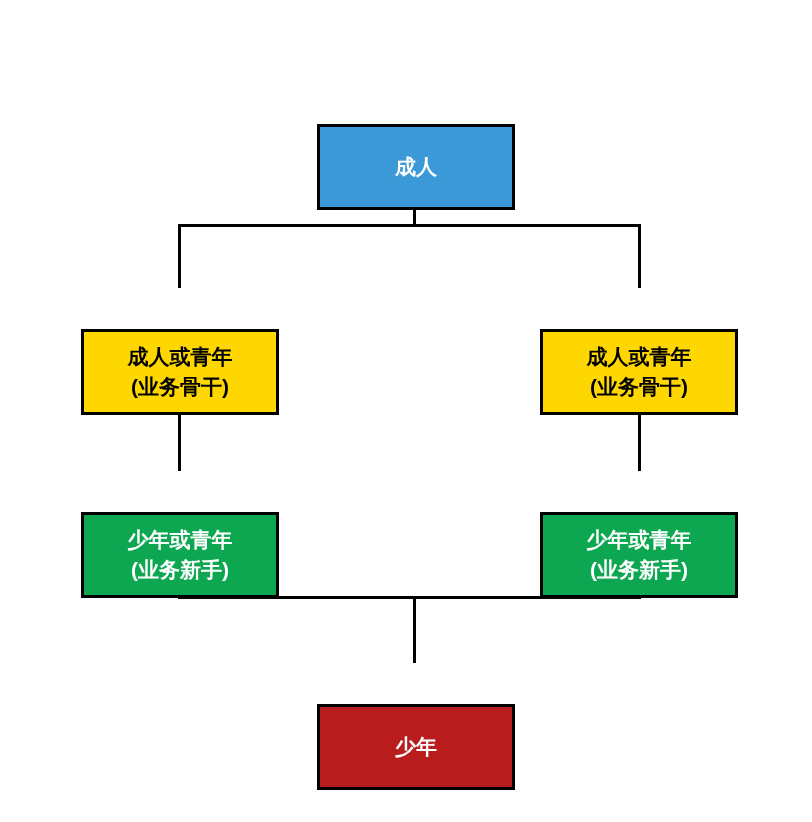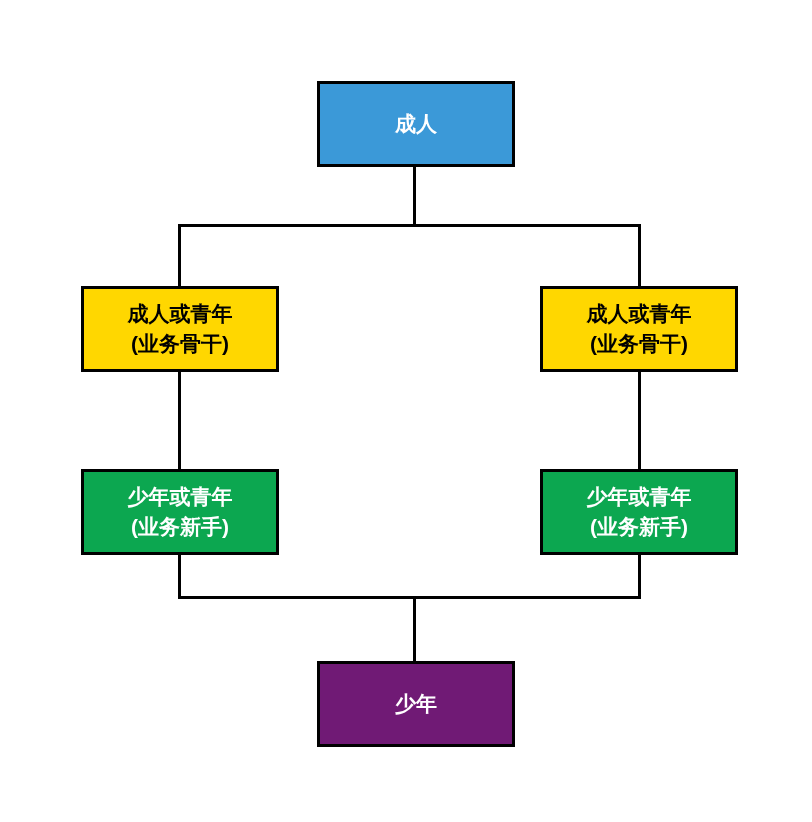--- a/index.html
+++ b/index.html
@@ -20,20 +20,21 @@
     box-sizing: border-box;
     border: 3px solid #000000;
     display: flex;
     flex-direction: column;
     align-items: center;
     justify-content: center;
     text-align: center;
     font-size: 21px;
     font-weight: bold;
     line-height: 30px;
+    margin-top: 43px;
   }
   .edge-line {
     position: absolute;
     background: #000000;
   }
 </style>
 </head>
 <body>
 
 <div class="canvas">
@@ -66,17 +67,17 @@
   <div class="node" style="left: 81px; top: 469px; width: 198px; height: 86px; background-color: rgb(12, 167, 80); color: rgb(255, 255, 255); border-color: rgb(0, 0, 0);">
     <div>少年或青年</div>
     <div>(业务新手)</div>
   </div>
 
   <div class="node" style="left: 540px; top: 469px; width: 198px; height: 86px; background-color: rgb(12, 167, 80); color: rgb(255, 255, 255); border-color: rgb(0, 0, 0);">
     <div>少年或青年</div>
     <div>(业务新手)</div>
   </div>
 
-  <div class="node" style="left: 317px; top: 661px; width: 198px; height: 86px; background-color: #701a75; color: rgb(255, 255, 255); border-color: rgb(0, 0, 0);">
+  <div class="node" style="left: 317px; top: 661px; width: 198px; height: 86px; background-color: #b91c1c; color: rgb(255, 255, 255); border-color: rgb(0, 0, 0);">
     <div>少年</div>
   </div>
 
 </div>
 
 </body></html>

